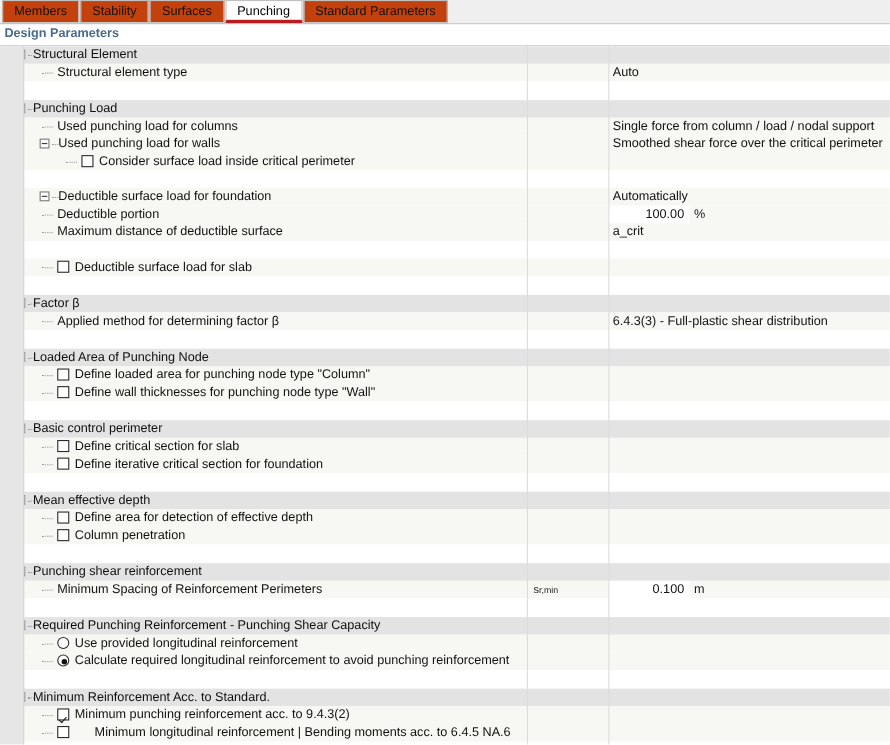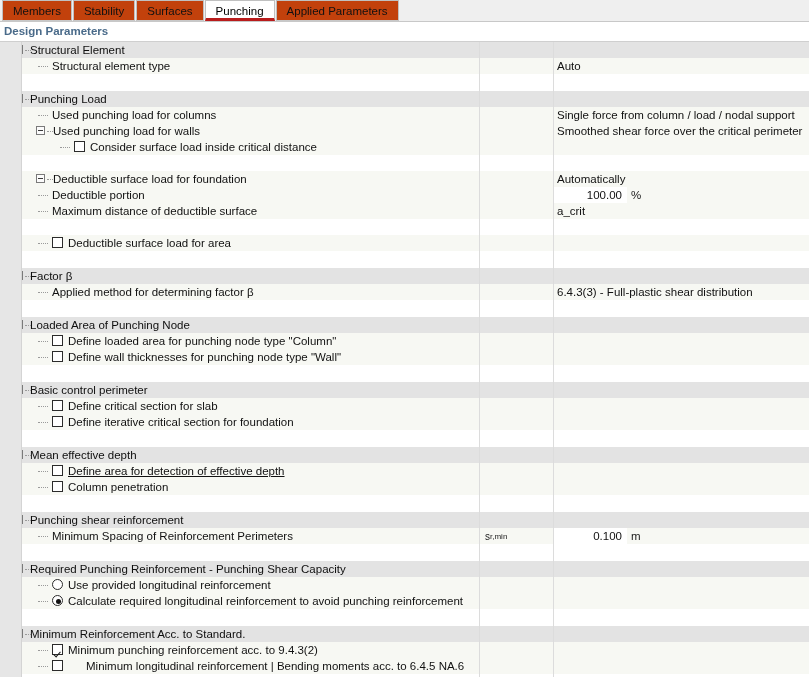--- a/index.html
+++ b/index.html
@@ -222,21 +222,21 @@
   sub { font-size: 8px; }
 </style>
 </head>
 <body>
 
 <div class="tabbar" id="tabbar">
     <div class="tab">Members</div>
     <div class="tab">Stability</div>
     <div class="tab">Surfaces</div>
     <div class="tab active">Punching</div>
-    <div class="tab">Applied Parameters</div>
+    <div class="tab">Standard Parameters</div>
   </div>
 
 <div class="panel-title">Design Parameters</div>
 
 <div class="grid">
   <div class="gutter"></div>
   <div class="colline c1"></div>
   <div class="colline c2"></div>
   <div class="rows" id="rows">
       <div class="row group">
@@ -286,21 +286,21 @@
         </div>
         <div class="cell-sym"></div>
         <div class="cell-val">
           <span class="value-text">Smoothed shear force over the critical perimeter</span>
         </div>
       </div>
       <div class="row item">
         <div class="cell-label">
           <span class="dots" style="left: 60px; width: 10px; top: 8px;"></span>
           <span class="cb" style="position: absolute; left: 74px; top: 2px;"></span>
-          <span class="lbl" style="margin-left: 90px;">Consider surface load inside critical distance</span>
+          <span class="lbl" style="margin-left: 90px;">Consider surface load inside critical perimeter</span>
         </div>
         <div class="cell-sym"></div>
         <div class="cell-val"></div>
       </div>
       <div class="row spacer"></div>
       <div class="row item">
         <div class="cell-label">
           <span class="expander" style="left: 36px; top: 3px;"></span>
           <span class="dots" style="left: 47px; width: 6px; top: 8px;"></span>
           <span class="lbl" style="margin-left: 53px;">Deductible surface load for foundation</span>
@@ -329,21 +329,21 @@
         <div class="cell-sym"></div>
         <div class="cell-val">
           <span class="value-text">a_crit</span>
         </div>
       </div>
       <div class="row spacer"></div>
       <div class="row item">
         <div class="cell-label">
           <span class="dots" style="left: 38px; width: 10px; top: 8px;"></span>
           <span class="cb" style="position: absolute; left: 52px; top: 2px;"></span>
-          <span class="lbl" style="margin-left: 68px;">Deductible surface load for area</span>
+          <span class="lbl" style="margin-left: 68px;">Deductible surface load for slab</span>
         </div>
         <div class="cell-sym"></div>
         <div class="cell-val"></div>
       </div>
       <div class="row spacer-tall"></div>
       <div class="row group">
         <div class="cell-label">
           <span class="expander" style="left: 14px; top: 3px;"></span>
           <span class="dots" style="left: 25px; width: 6px; top: 8px;"></span>
           <span class="lbl groupname" style="margin-left: 30px;">Factor β</span>
@@ -424,21 +424,21 @@
           <span class="dots" style="left: 25px; width: 6px; top: 8px;"></span>
           <span class="lbl groupname" style="margin-left: 30px;">Mean effective depth</span>
         </div>
         <div class="cell-sym"></div>
         <div class="cell-val"></div>
       </div>
       <div class="row item">
         <div class="cell-label">
           <span class="dots" style="left: 38px; width: 10px; top: 8px;"></span>
           <span class="cb" style="position: absolute; left: 52px; top: 2px;"></span>
-          <span class="lbl" style="margin-left: 68px; text-decoration: underline;">Define area for detection of effective depth</span>
+          <span class="lbl" style="margin-left: 68px;">Define area for detection of effective depth</span>
         </div>
         <div class="cell-sym"></div>
         <div class="cell-val"></div>
       </div>
       <div class="row item">
         <div class="cell-label">
           <span class="dots" style="left: 38px; width: 10px; top: 8px;"></span>
           <span class="cb" style="position: absolute; left: 52px; top: 2px;"></span>
           <span class="lbl" style="margin-left: 68px;">Column penetration</span>
         </div>

